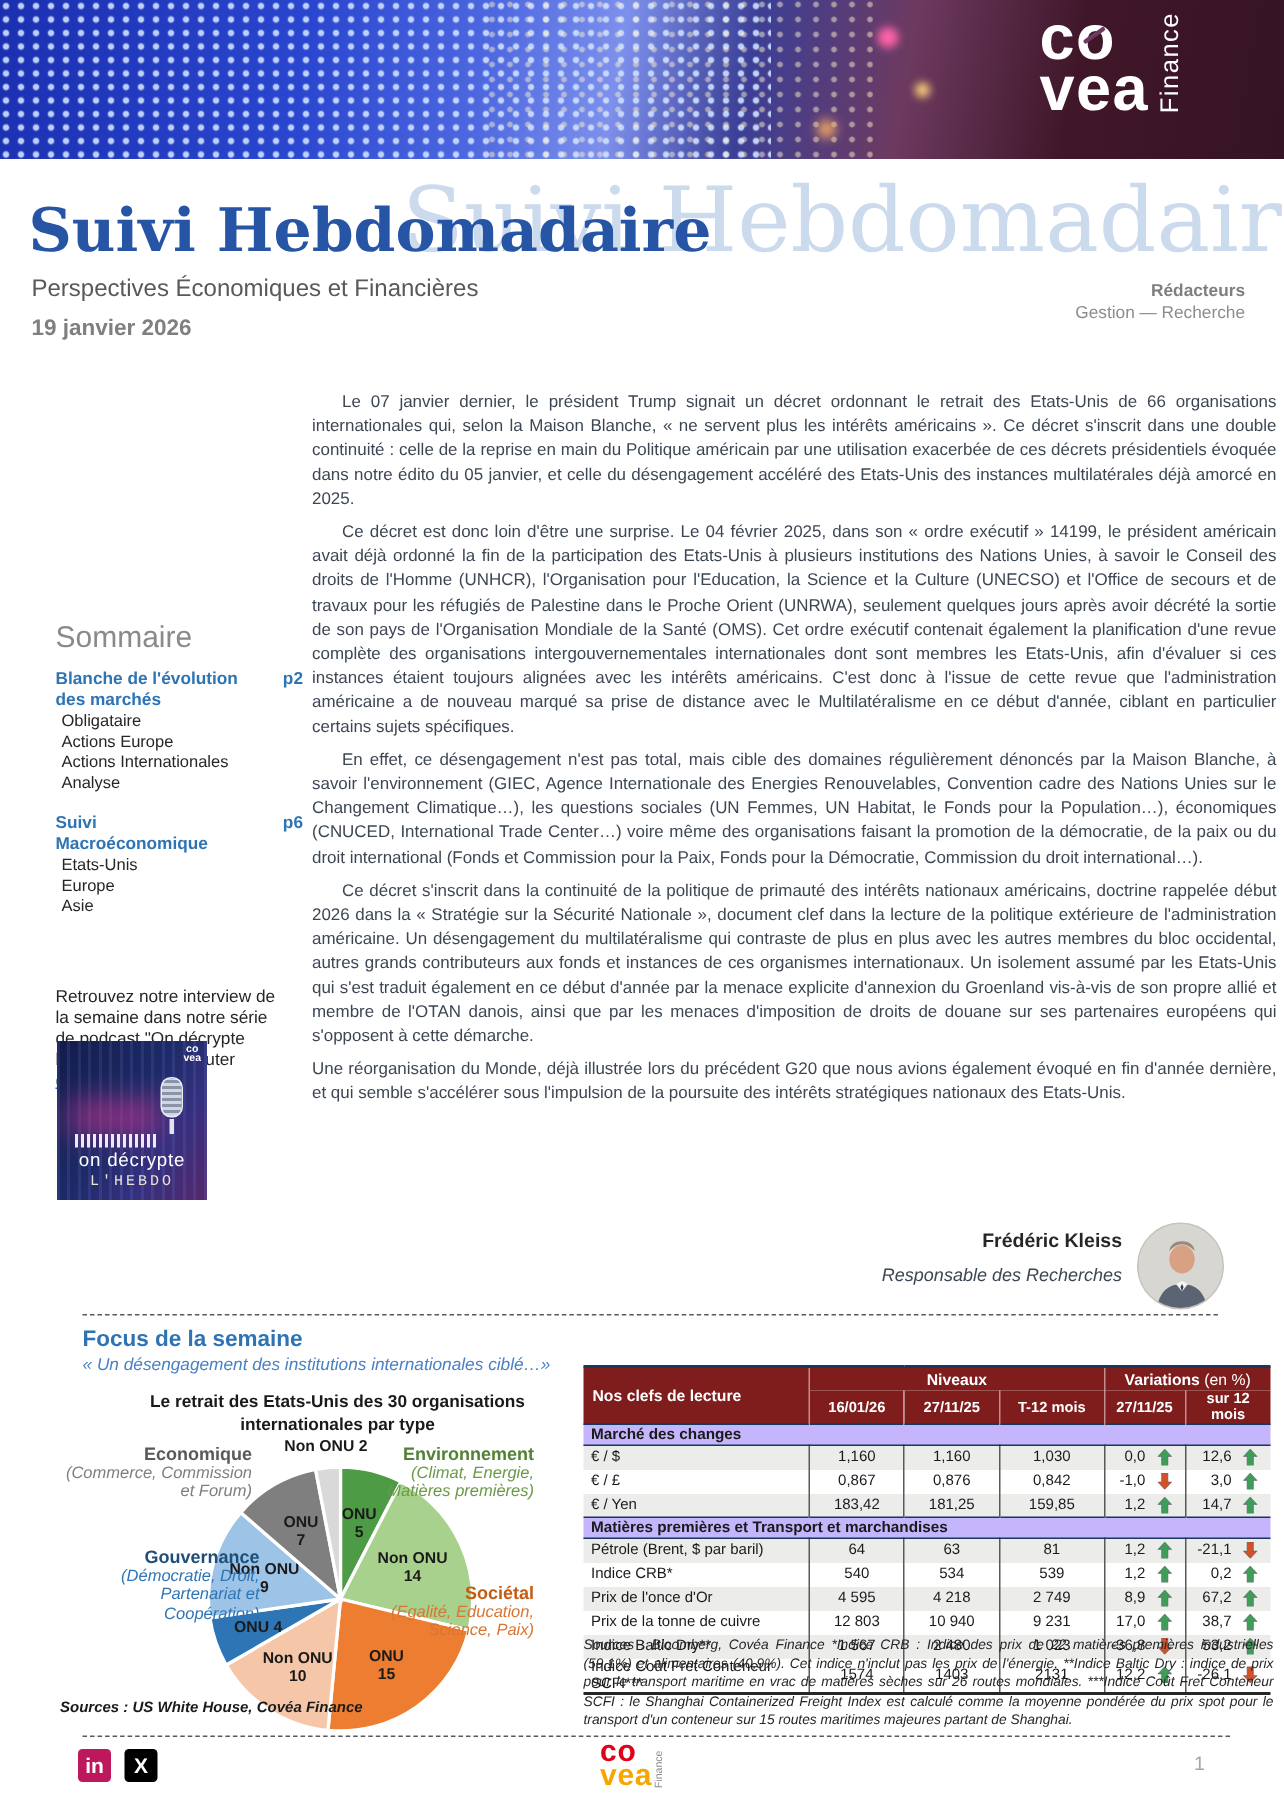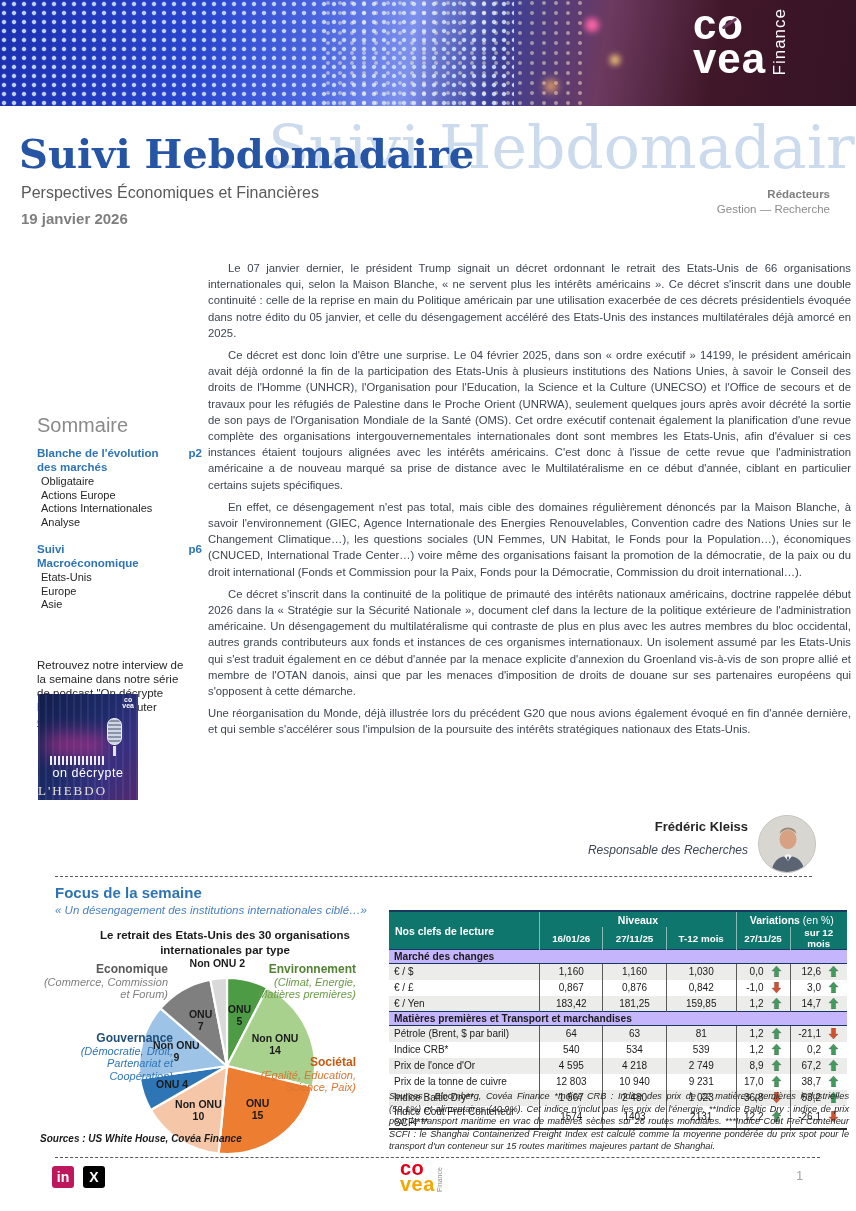--- a/index.html
+++ b/index.html
@@ -56,22 +56,22 @@
     background:repeating-linear-gradient(90deg, rgba(120,160,255,.25) 0 2px, transparent 2px 7px); opacity:.5; }
   .podcast-cover .glow { position:absolute; left:8px; top:40px; width:60px; height:22px;
     background:#c6338f; filter:blur(10px); opacity:.7; }
   .podcast-cover .mic { position:absolute; right:16px; top:24px; width:15px; height:27px; border-radius:7px;
     background:repeating-linear-gradient(0deg,#cfd6e4 0 2px,#8b93a6 2px 4px); border:1px solid #e8ecf5; }
   .podcast-cover .mic-stand { position:absolute; right:22px; top:52px; width:3px; height:10px; background:#dfe4ee; }
   .podcast-cover .wave { position:absolute; left:12px; top:62px; width:55px; height:9px;
     background:repeating-linear-gradient(90deg,#e8ecf5 0 2px, transparent 2px 4px); }
   .podcast-cover .t1 { position:absolute; left:0; right:0; top:72px; text-align:center; color:#fff;
     font-size:12.5px; letter-spacing:.5px; }
-  .podcast-cover .t2 { position:absolute; left:0; right:0; top:89px; color:#e9e2d2;
-    font-family:Liberation Serif, serif; font-size:13px; letter-spacing:2px; }
+  .podcast-cover .t2 { position:absolute; left:0; right:0; top:89px; text-align:center; color:#e9e2d2;
+    font-family:Liberation Mono, monospace; font-size:10px; letter-spacing:2px; }
   .podcast-cover .mini-logo { position:absolute; right:4px; top:3px; color:#fff; font-size:7px; font-weight:bold;
     line-height:6px; text-align:center; }
 
   
   .article { position:absolute; left:208px; top:260px; width:643px; }
   .article h1 { font-size:17px; font-weight:bold; color:#1f3864; margin-bottom:10px; }
   .article p { font-size:11.3px; line-height:16.2px; text-align:justify; color:#3d4653; margin-bottom:6px; }
   .article p.indent { text-indent:20px; }
   .signature { position:absolute; left:540px; top:815px; width:300px; }
   .sig-text { position:absolute; right:92px; top:4px; text-align:right; white-space:nowrap; }
@@ -100,21 +100,21 @@
   .cat-gouv { left:48px; top:1032px; width:125px; }
   .cat-gouv .nm { color:#1f4e79; } .cat-gouv .sub { color:#2e75b6; }
   .cat-soc { left:256px; top:1056px; width:100px; }
   .cat-soc .nm { color:#c55a11; } .cat-soc .sub { color:#d97634; }
   .pie-sources { position:absolute; left:40px; top:1133px; font-size:10px; font-weight:bold; font-style:italic; color:#1a1a1a; }
 
   
   .key-table { position:absolute; left:389px; top:910px; width:458px; border-collapse:collapse;
     border-top:2px solid #17375e; border-bottom:2px solid #262626; }
   .key-table th, .key-table td { font-size:10px; padding:0 3px; }
-  .key-table thead th { background:#0f766e; color:#fff; }
+  .key-table thead th { background:#7f1d1d; color:#fff; }
   .key-table thead tr.r1 th { font-size:10.5px; height:16px; }
   .key-table thead tr.r2 th { font-size:9.8px; font-weight:bold; height:15px; border-left:1px solid rgba(255,255,255,.5); }
   .key-table thead th.corner { text-align:left; padding-left:6px; font-size:10.5px; }
   .key-table thead .grp { border-left:1px solid rgba(255,255,255,.5); }
   .key-table thead .thin { font-weight:normal; }
   .key-table tr.section td { background:#c4b5fd; font-weight:bold; color:#1a1a1a; height:14px;
     border-top:1.5px solid #17375e; border-bottom:1px solid #17375e; padding-left:5px; font-size:10.2px; }
   .key-table tbody tr.data { height:16px; }
   .key-table tbody tr.alt { background:#ececeb; }
   .key-table td.lab { padding-left:5px; color:#1a1a1a; }

